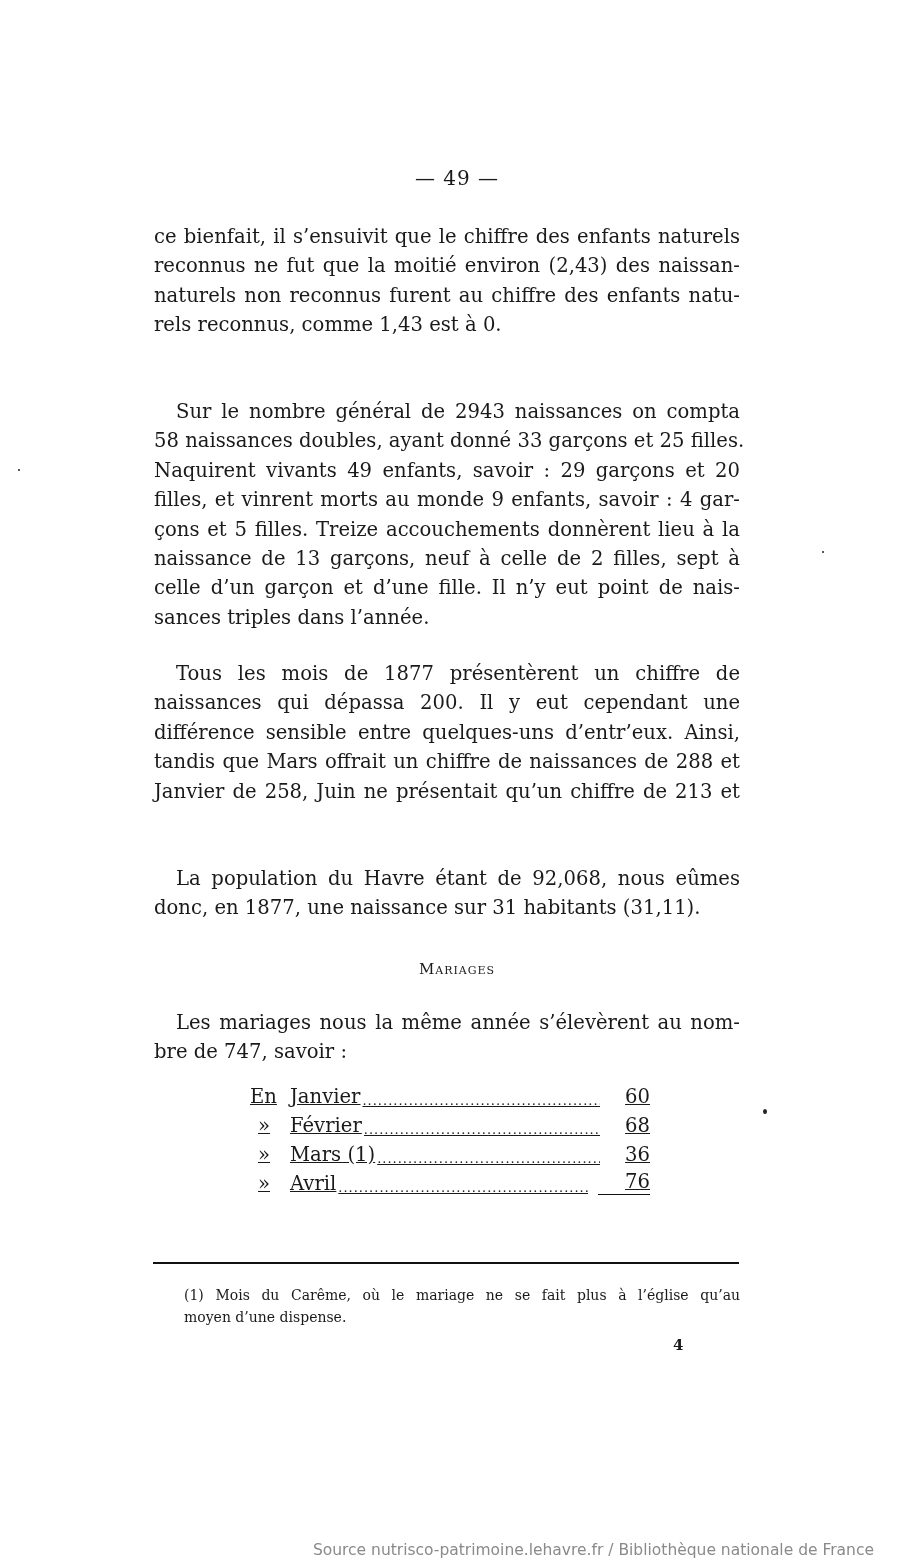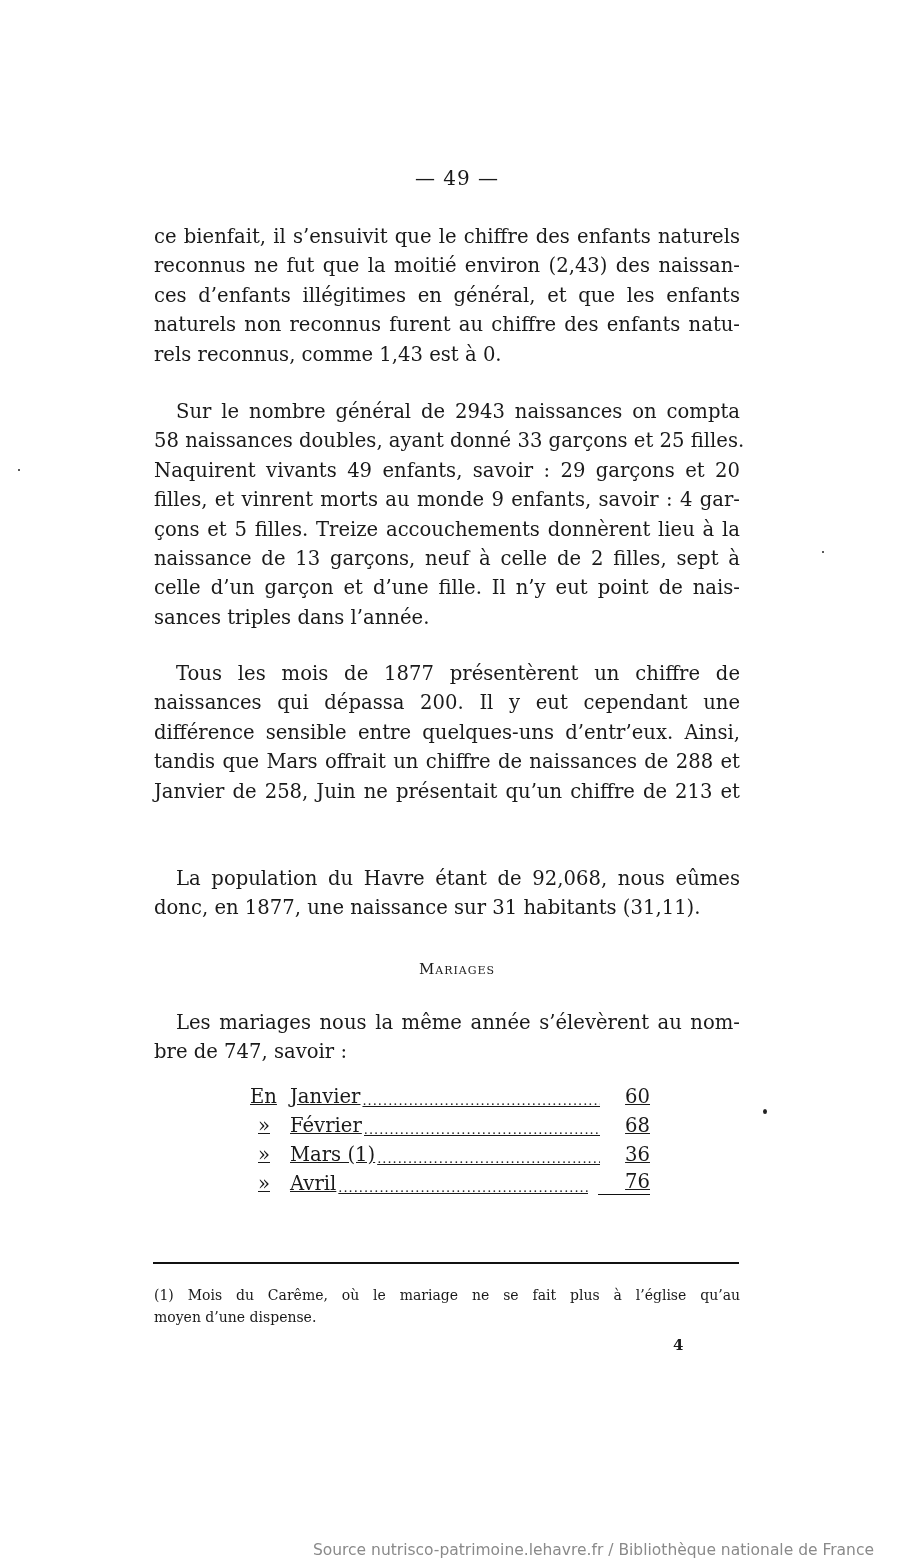--- a/index.html
+++ b/index.html
@@ -126,21 +126,21 @@
     border-top: 2px solid #111;
   }
   .footnote {
     position: absolute;
     left: 154px;
     top: 1284px;
     width: 586px;
     font-size: 14px;
     line-height: 22px;
   }
-  .footnote .line { height: 22px; }
+  .footnote .line { height: 22px; margin-left: 30px; }
   .signature-mark {
     position: absolute;
     top: 1336px;
     left: 673px;
     font-size: 15px;
     font-weight: bold;
   }
   .speck {
     position: absolute;
     background: #222;
@@ -159,21 +159,20 @@
 </head>
 <body>
 
 <div class="page">
 
   <div class="page-number">— 49 —</div>
 
   <div class="text-block p1">
     <span class="line">ce bienfait, il s’ensuivit que le chiffre des enfants naturels</span>
     <span class="line">reconnus ne fut que la moitié environ (2,43) des naissan-</span>
-    <span class="line">ces d’enfants illégitimes en général, et que les enfants</span>
     <span class="line">naturels non reconnus furent au chiffre des enfants natu-</span>
     <span class="line last">rels reconnus, comme 1,43 est à 0.</span>
   </div>
 
   <div class="text-block p2">
     <span class="line indent">Sur le nombre général de 2943 naissances on compta</span>
     <span class="line">58 naissances doubles, ayant donné 33 garçons et 25 filles.</span>
     <span class="line">Naquirent vivants 49 enfants, savoir : 29 garçons et 20</span>
     <span class="line">filles, et vinrent morts au monde 9 enfants, savoir : 4 gar-</span>
     <span class="line">çons et 5 filles. Treize accouchements donnèrent lieu à la</span>

